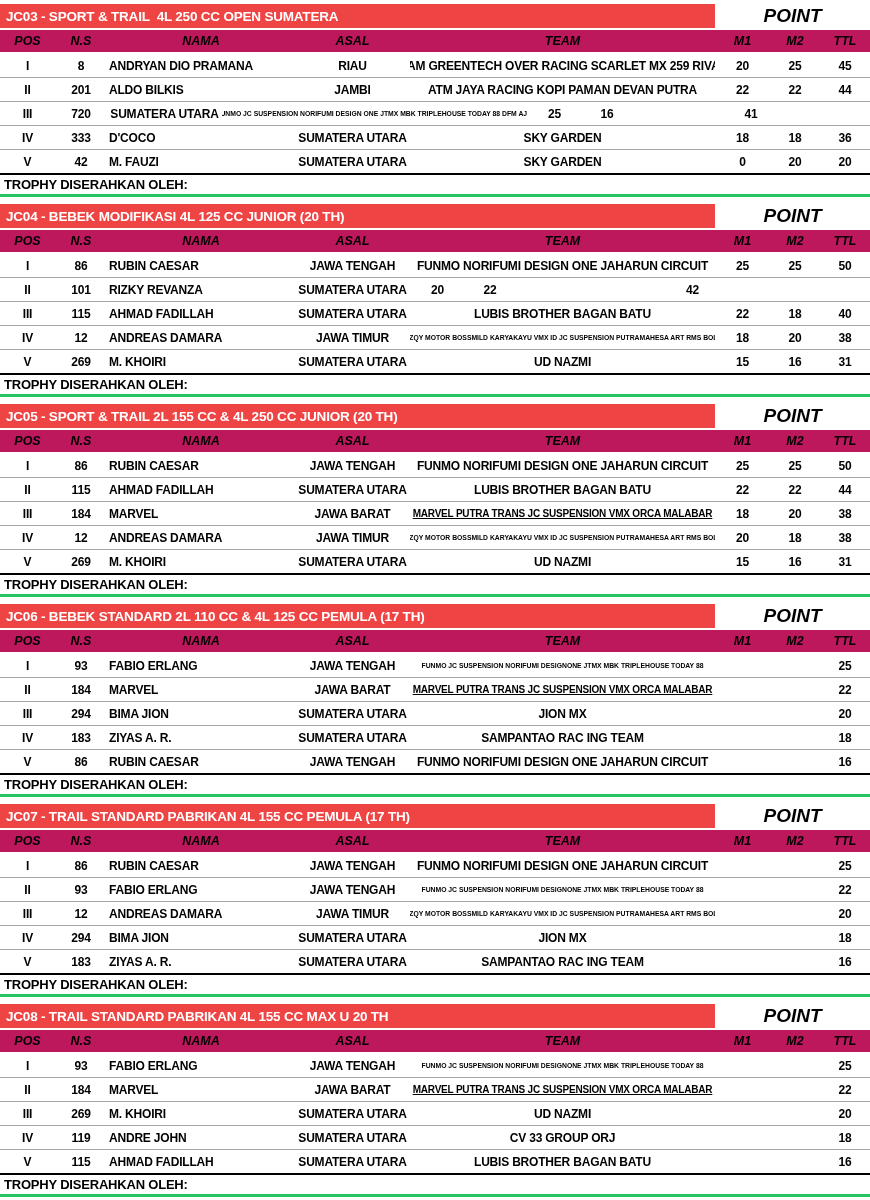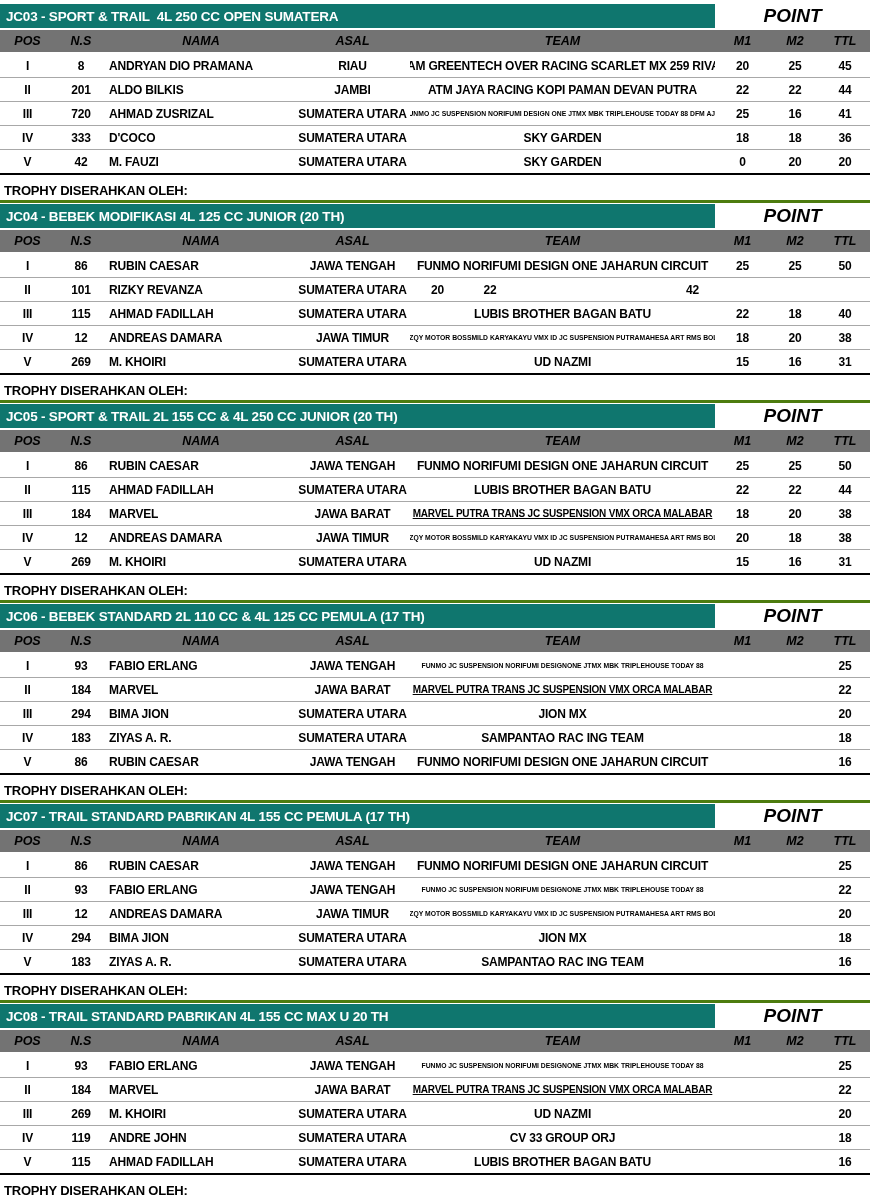--- a/index.html
+++ b/index.html
@@ -26,42 +26,42 @@
   }
   
   .title-row {
     display: flex;
     height: 24px;
     margin-bottom: 2px;
   }
   .title-bar {
     width: 715px;
     box-sizing: border-box;
-    background: #0f766e;
+    background: #ef4444;
     color: #ffffff;
     font-size: 13.5px;
     letter-spacing: -0.2px;
     display: flex;
     align-items: center;
     padding-left: 6px;
     white-space: pre;
   }
   .point-label {
     width: 155px;
     display: flex;
     align-items: center;
     justify-content: center;
     font-style: italic;
     font-size: 19px;
   }
   
   .head-row {
     display: flex;
     height: 22px;
-    background: #737373;
+    background: #be185d;
     font-style: italic;
     font-size: 12.5px;
     margin-bottom: 2px;
   }
   
   .row {
     display: flex;
     height: 23px;
     border-bottom: 1px solid #a8a8a8;
     font-size: 12px;
@@ -93,23 +93,22 @@
   }
   .c.team.t-mid  { font-size: 10px;  letter-spacing: -0.2px; text-decoration: underline; }
   .c.team.t-tiny { font-size: 6.8px; letter-spacing: 0; }
   
   .trophy-row {
     height: 19px;
     display: flex;
     align-items: center;
     padding-left: 4px;
     font-size: 13px;
-    border-bottom: 3px solid #4d7c0f;
+    border-bottom: 3px solid #22c55e;
     letter-spacing: -0.2px;
-    margin-top: 6px;
   }
 </style>
 </head>
 <body>
 
 <div id="page">
     <section class="section">
     <div class="title-row">
       <div class="title-bar">JC03 - SPORT &amp; TRAIL  4L 250 CC OPEN SUMATERA</div>
       <div class="point-label">POINT</div>
@@ -141,21 +140,20 @@
     <div class="c nama">ALDO BILKIS</div>
     <div class="c asal">JAMBI</div>
     <div class="c team">ATM JAYA RACING KOPI PAMAN DEVAN PUTRA</div>
     <div class="c m1">22</div>
     <div class="c m2">22</div>
     <div class="c ttl">44</div>
   </div>
         <div class="row">
     <div class="c pos">III</div>
     <div class="c ns">720</div>
-    <div class="c nama">AHMAD ZUSRIZAL</div>
     <div class="c asal">SUMATERA UTARA</div>
     <div class="c team t-tiny">FUNMO JC SUSPENSION NORIFUMI DESIGN ONE JTMX MBK TRIPLEHOUSE TODAY 88 DFM AJM</div>
     <div class="c m1">25</div>
     <div class="c m2">16</div>
     <div class="c ttl">41</div>
   </div>
         <div class="row">
     <div class="c pos">IV</div>
     <div class="c ns">333</div>
     <div class="c nama">D'COCO</div>

